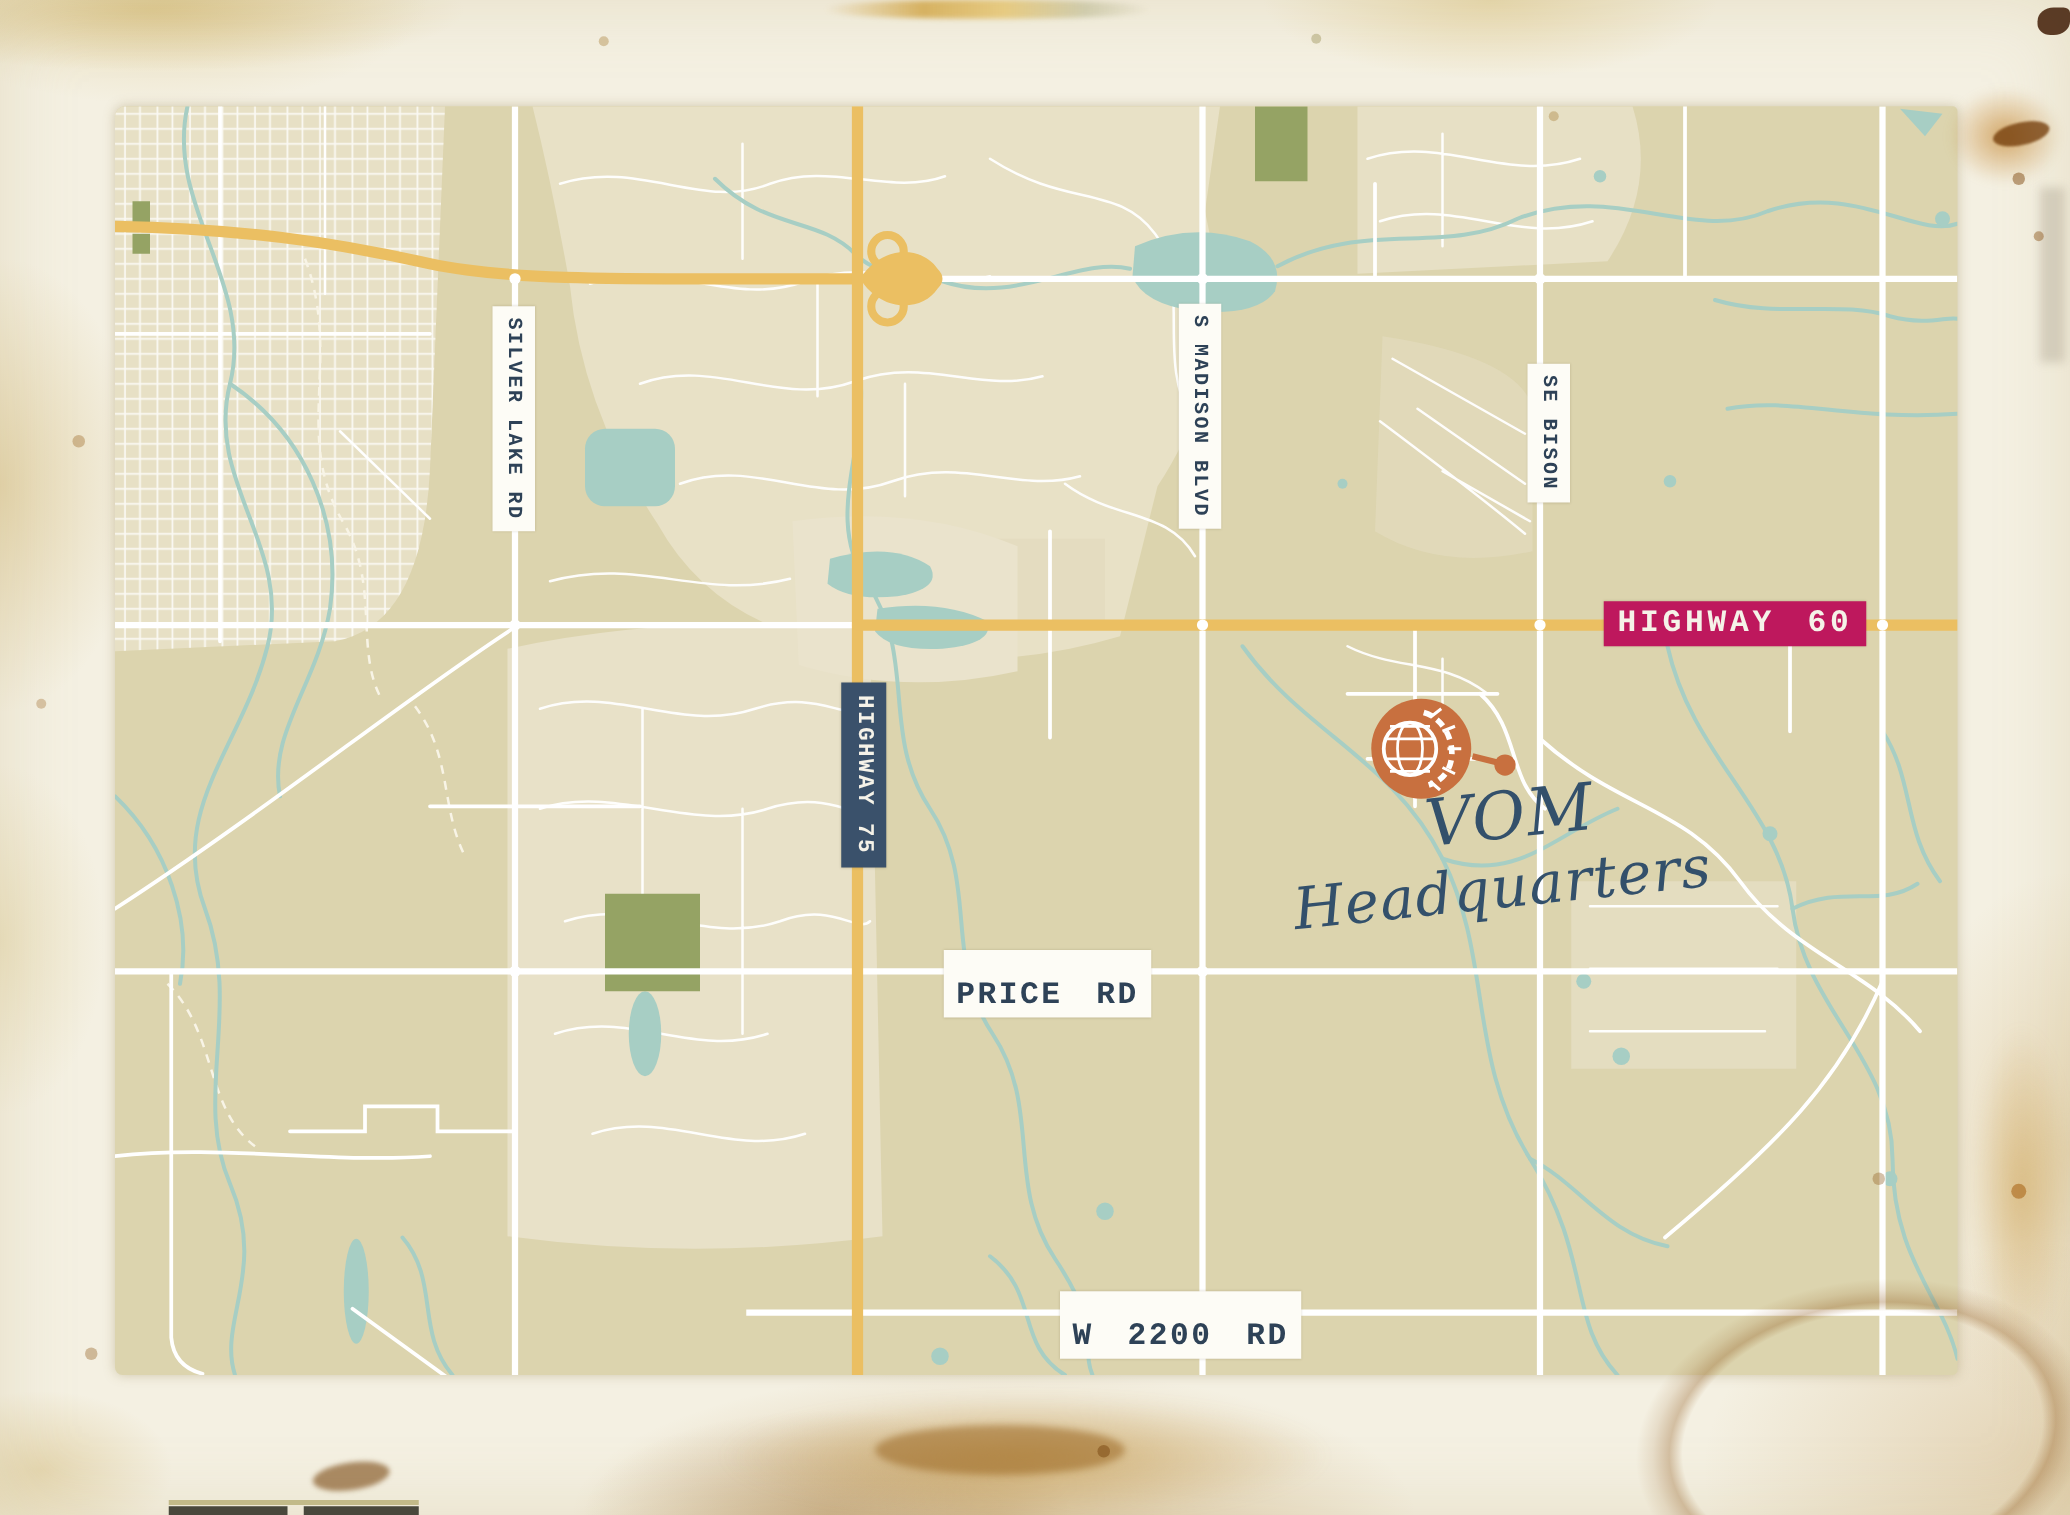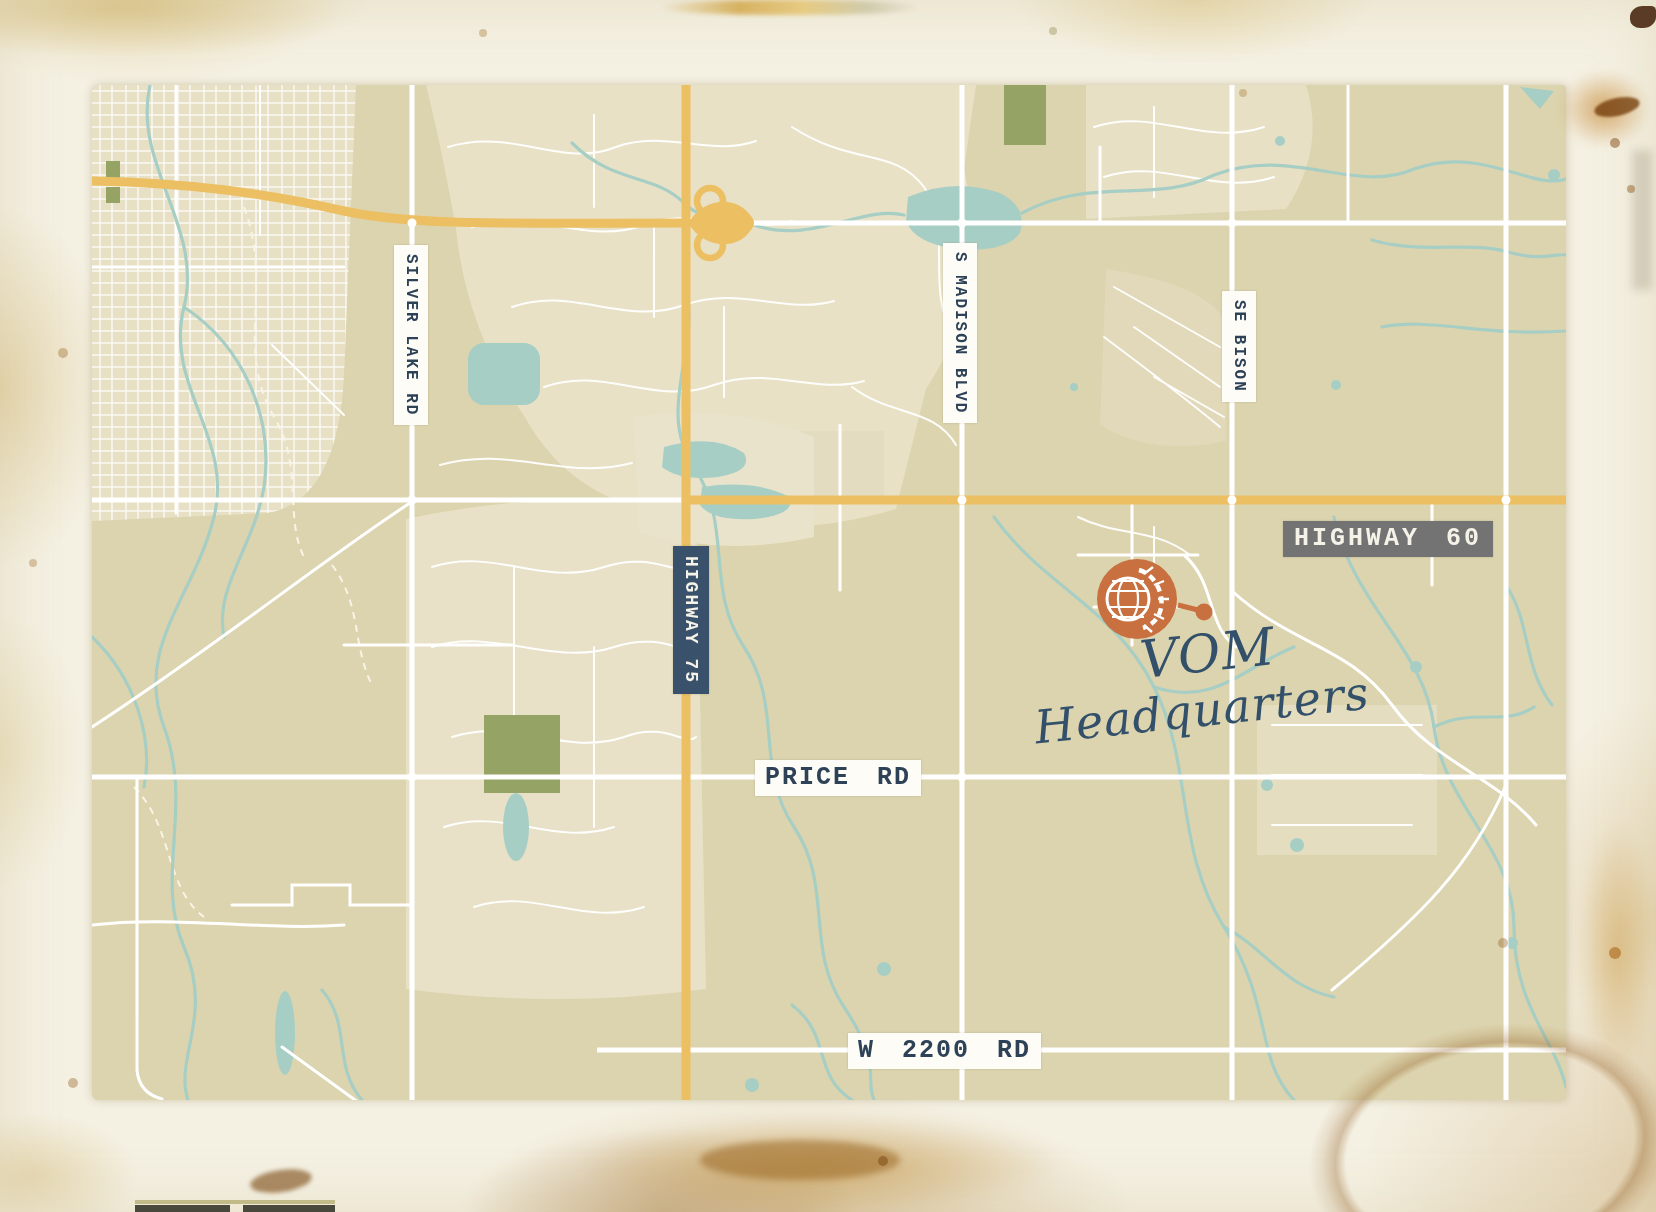--- a/index.html
+++ b/index.html
@@ -20,25 +20,25 @@
     font-family:"Liberation Sans", sans-serif;}
   .stain{position:absolute;pointer-events:none;}
   .map{position:absolute;left:92px;top:85px;width:1474px;height:1015px;
     background:#dcd4ae;border-radius:8px 4px 4px 6px;
     box-shadow:0 0 9px rgba(140,120,70,.35);overflow:hidden;}
   .map svg{position:absolute;left:0;top:0;}
   .lbl{position:absolute;font-family:"Liberation Mono","DejaVu Sans Mono",monospace;
     font-weight:bold;color:#2e4257;background:#fdfcf6;white-space:pre;
     box-shadow:0 0 2px rgba(90,80,40,.25);}
   .lbl-v{writing-mode:vertical-rl;font-size:16px;letter-spacing:2px;padding:9px 8px;}
-  .lbl-h{font-size:25px;letter-spacing:2px;word-spacing:10px;padding:3px 10px 4px;}
+  .lbl-h{font-size:25px;letter-spacing:2px;word-spacing:10px;padding:21px 10px 4px;}
   .box-v{writing-mode:vertical-rl;font-size:18px;letter-spacing:2px;padding:10px 8px;
     background:#3a516b;color:#f5f2e8;}
   .box-h{font-size:25px;letter-spacing:3px;word-spacing:8px;padding:3px 11px 4px;
-    background:#737373;color:#f5f2e8;margin-top:40px;}
+    background:#be185d;color:#f5f2e8;}
   .hq-script{position:absolute;font-family:"DejaVu Serif",serif;font-style:italic;
     color:#33506b;transform:rotate(-6deg);letter-spacing:1px;}
   .hq-line1{left:1048px;top:538px;font-size:52px;}
   .hq-line2{left:942px;top:598px;font-size:46px;}
   .film-mark{position:absolute;background:#2b2b21;height:7px;top:1205px;opacity:.85;}
 </style>
 </head>
 <body>
 
 <div class="photo">

